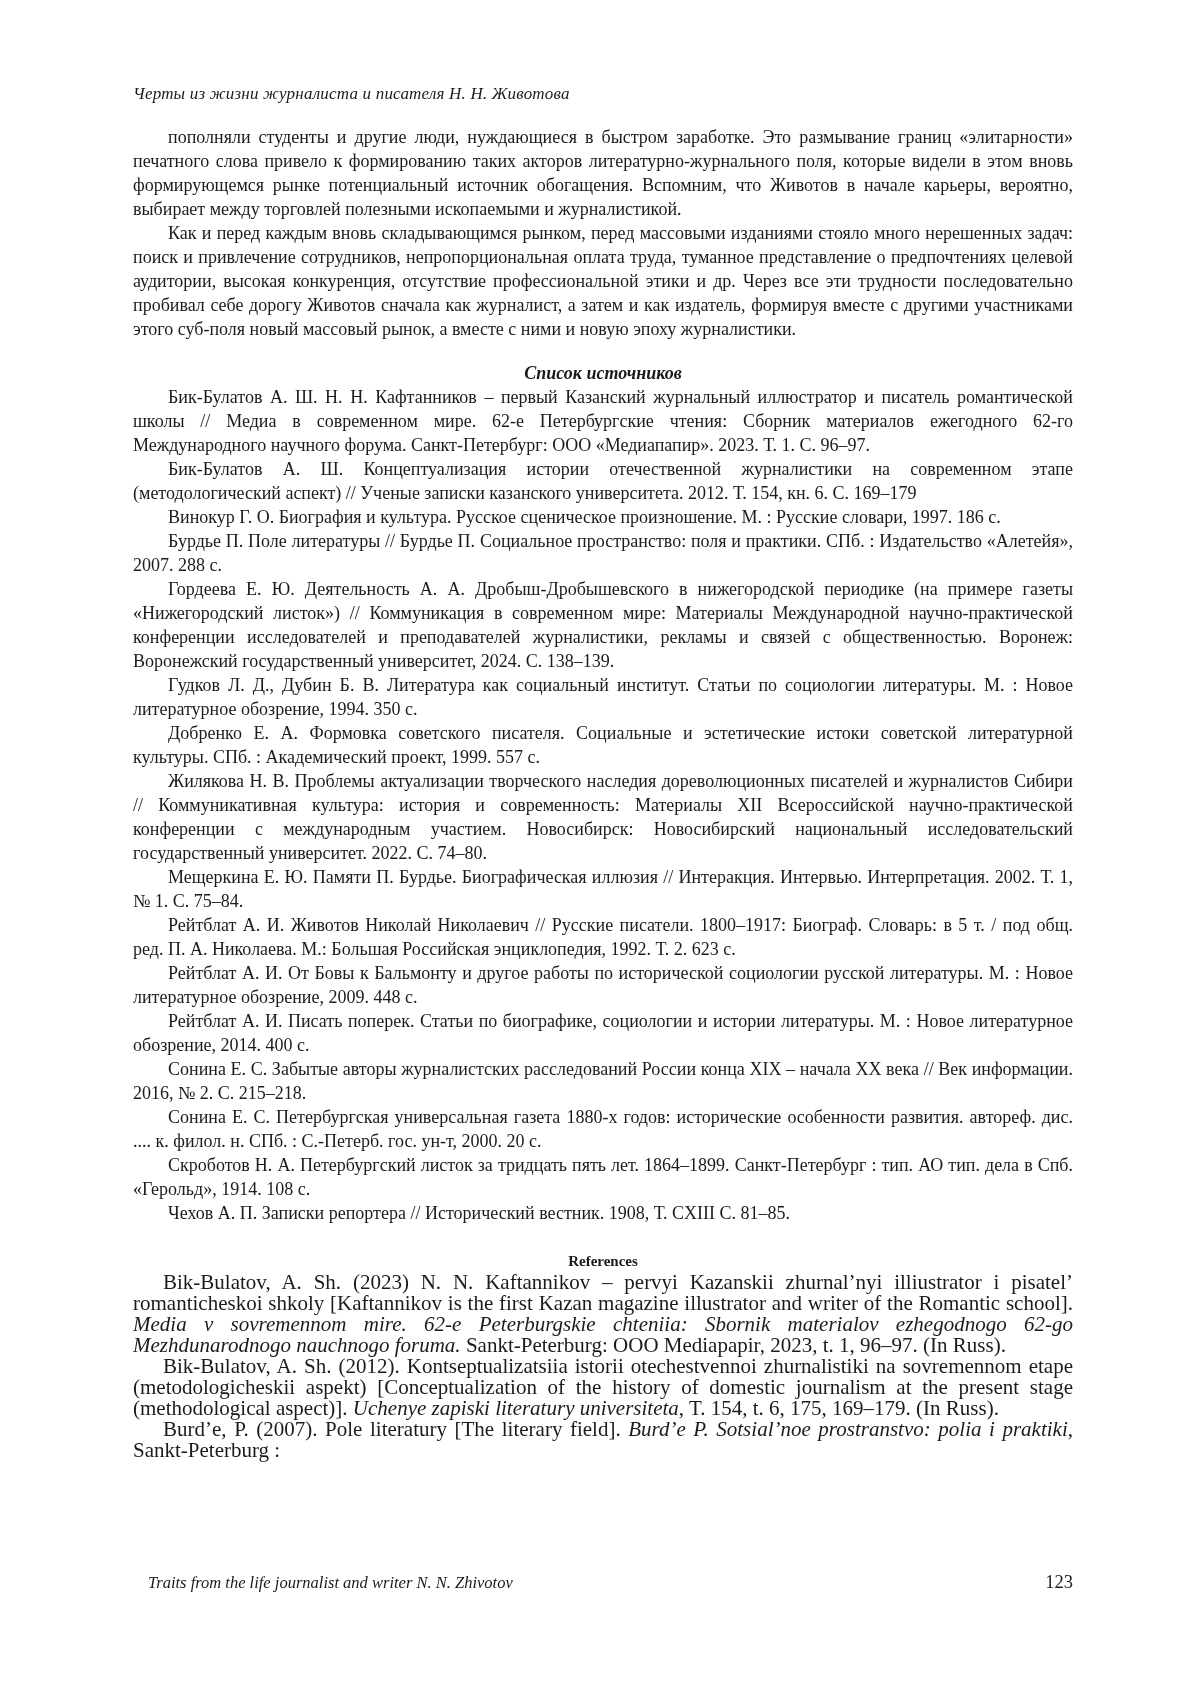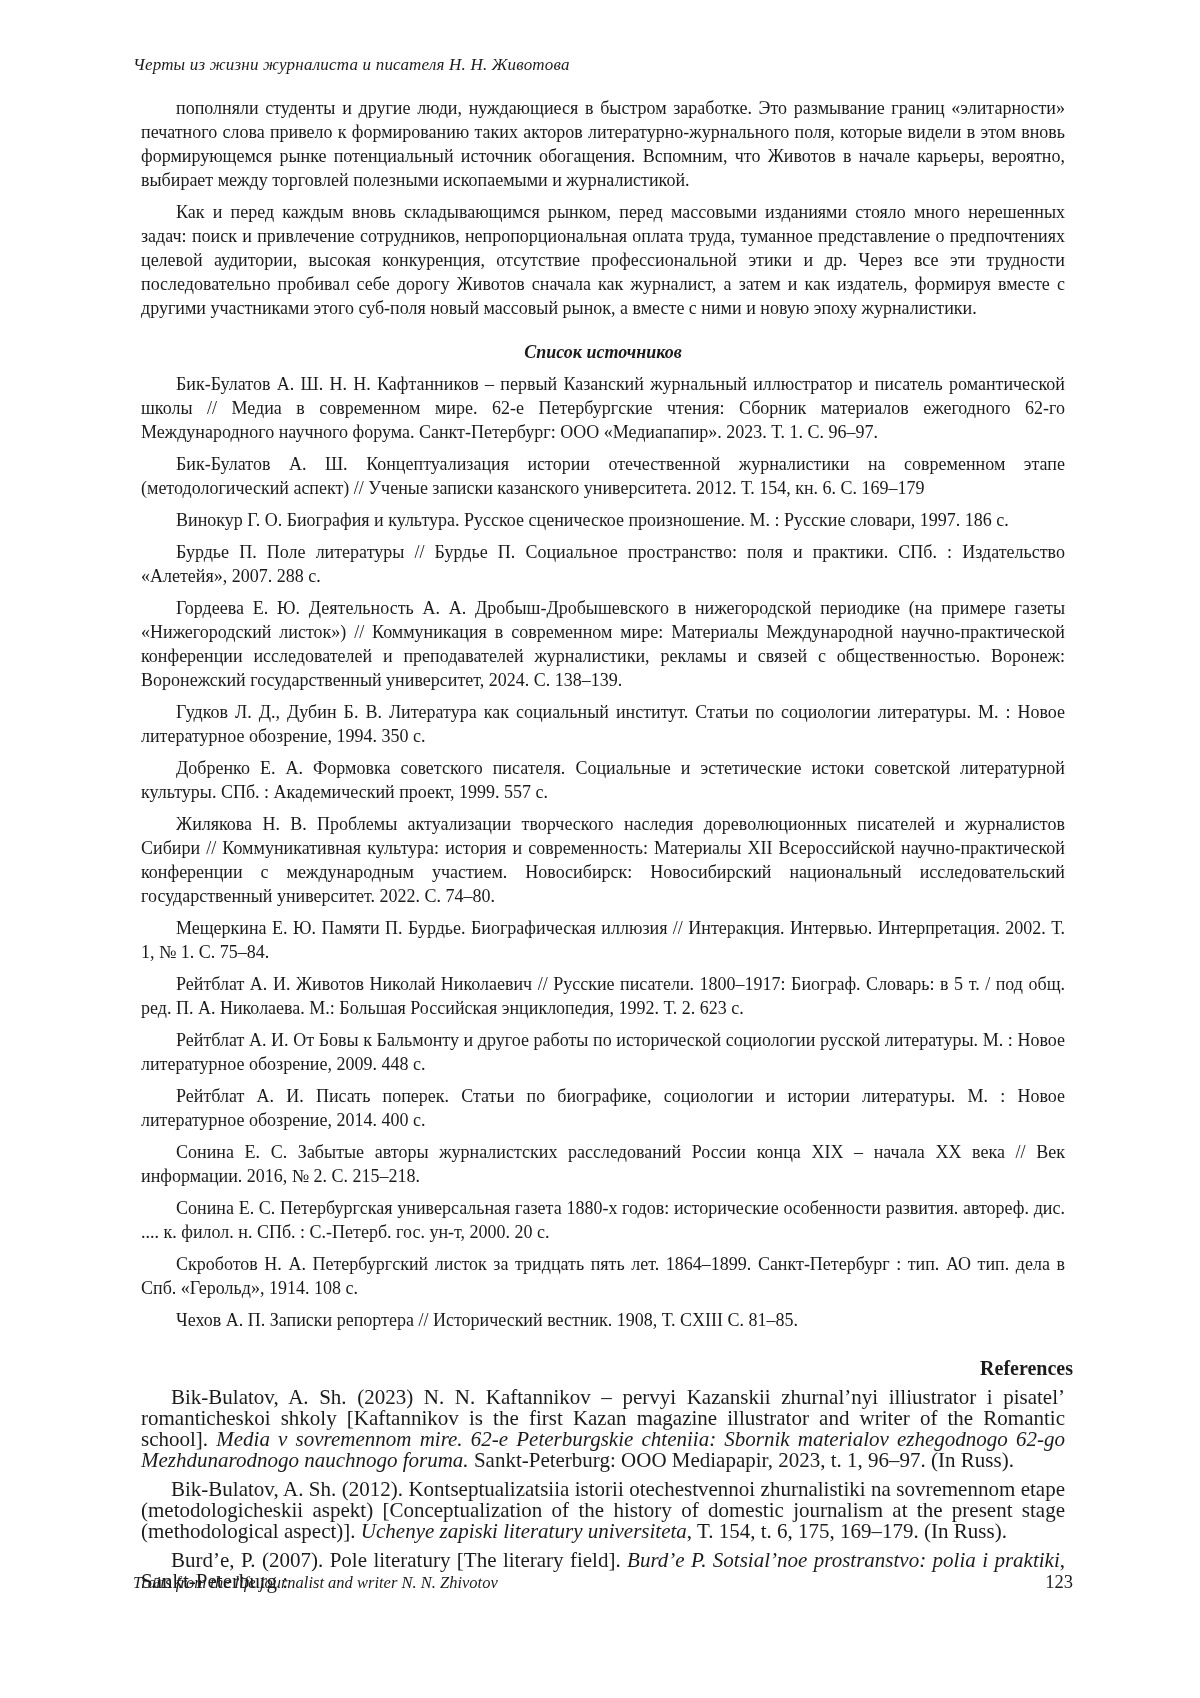--- a/index.html
+++ b/index.html
@@ -5,72 +5,73 @@
   html, body { margin: 0; padding: 0; background: #e8e8e8; }
   .page {
     position: relative;
     width: 1200px;
     height: 1698px;
     margin: 0 auto;
     background: #ffffff;
     color: #1b1b1b;
     font-family: "Liberation Serif", "DejaVu Serif", serif;
     box-sizing: border-box;
-    padding: 54px 127px 0 133px;
+    padding: 83px 127px 0 133px;
     overflow: hidden;
   }
   .running-head {
     font-style: italic;
     font-size: 17px;
     line-height: 22px;
     letter-spacing: 0.2px;
   }
   .body-text { margin-top: 20px; }
   .para, .entry {
-    margin: 8px;
+    margin: 0;
     font-size: 18px;
     line-height: 24px;
     text-align: justify;
     text-indent: 35px;
     font-family: Liberation Serif, serif;
   }
   .section-heading {
     margin: 20px 0 0 0;
     font-size: 18px;
     line-height: 24px;
     font-weight: bold;
     text-align: center;
     font-style: italic;
   }
   .refs-heading {
     margin: 26px 0 0 0;
-    font-size: 20px;
+    font-size: 15px;
     line-height: 21px;
     font-weight: bold;
-    text-align: right;
+    text-align: center;
   }
   .refs-list { margin-top: 0; }
   .entry.ref {
     font-size: 21px;
     line-height: 21px;
     text-indent: 30px;
   }
   .entry.ref .it { font-style: italic; }
   .footer {
     position: absolute;
     left: 133px;
     right: 127px;
     top: 1572px;
     display: flex;
     justify-content: space-between;
     align-items: baseline;
   }
   .footer-title {
     font-style: italic;
     font-size: 16.5px;
+    margin-left: 15px;
   }
   .page-number {
     font-size: 18.5px;
     font-style: normal;
   }
 </style>
 </head>
 <body>
 
 <div class="page">

